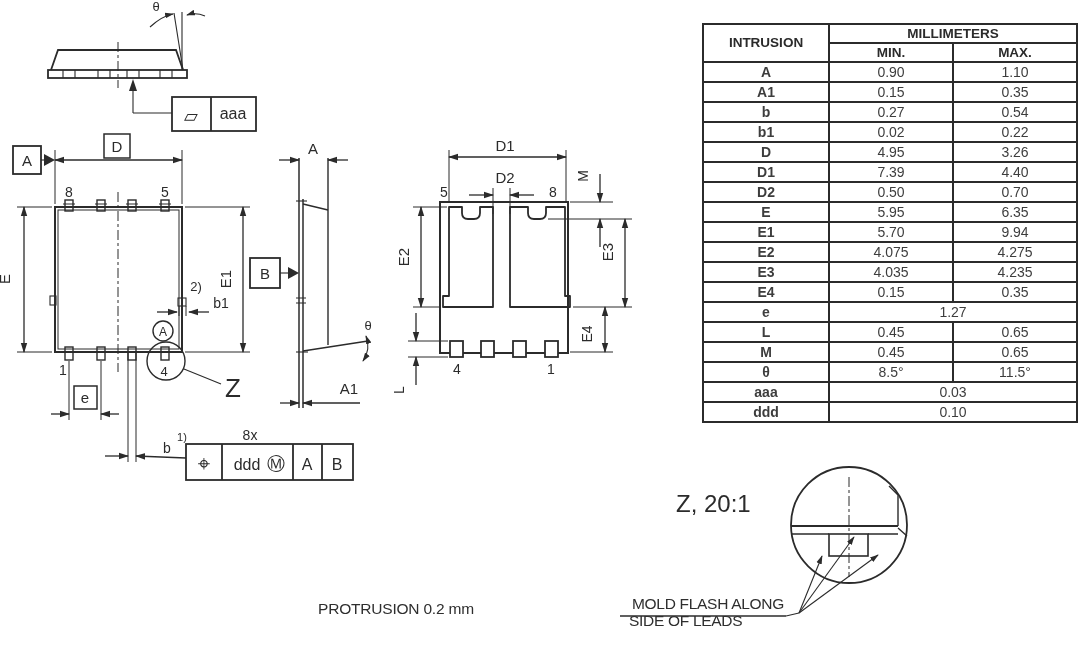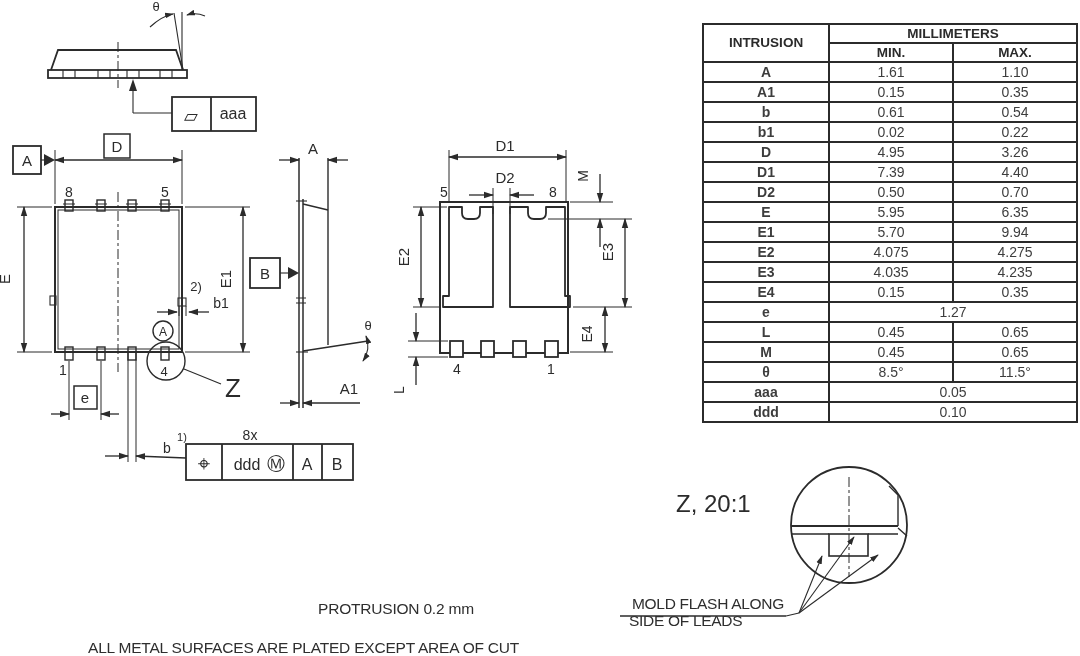--- a/index.html
+++ b/index.html
@@ -219,50 +219,49 @@
     <text x="551" y="374">1</text>
 
     <text x="676" y="512" font-size="24" text-anchor="start">Z, 20:1</text>
   </g>
 </svg>
 
 <div class="callout" style="left:632px;top:595px;">MOLD FLASH ALONG</div>
 <div class="callout" style="left:629px;top:612px;text-align:right;">SIDE OF LEADS</div>
 
 <div class="note" style="left:318px;top:600px;">PROTRUSION 0.2 mm</div>
-<div class="note" style="left:88px;top:639px;">ALL METAL SURFACES ARE PLATED EXCEPT AREA OF CUT</div>
 
 <table id="dimtable">
   <colgroup>
         <col class="c1">
         <col class="c2">
         <col class="c3">
       </colgroup>
   <tbody>
     <tr>
       <th rowspan="2">INTRUSION</th>
       <th colspan="2">MILLIMETERS</th>
     </tr>
     <tr>
       <th>MIN.</th>
       <th>MAX.</th>
     </tr>
     <tr>
           <td class="dim">A</td>
-          <td>1.61</td>
+          <td>0.90</td>
           <td>1.10</td>
         </tr>
     <tr>
           <td class="dim">A1</td>
           <td>0.15</td>
           <td>0.35</td>
         </tr>
     <tr>
           <td class="dim">b</td>
-          <td>0.61</td>
+          <td>0.27</td>
           <td>0.54</td>
         </tr>
     <tr>
           <td class="dim">b1</td>
           <td>0.02</td>
           <td>0.22</td>
         </tr>
     <tr>
           <td class="dim">D</td>
           <td>4.95</td>
@@ -317,21 +316,21 @@
           <td>0.45</td>
           <td>0.65</td>
         </tr>
     <tr>
           <td class="dim">θ</td>
           <td>8.5°</td>
           <td>11.5°</td>
         </tr>
     <tr>
           <td class="dim">aaa</td>
-          <td colspan="2">0.05</td>
+          <td colspan="2">0.03</td>
         </tr>
     <tr>
           <td class="dim">ddd</td>
           <td colspan="2">0.10</td>
         </tr>
   </tbody>
 </table>
 
 </div>
 

